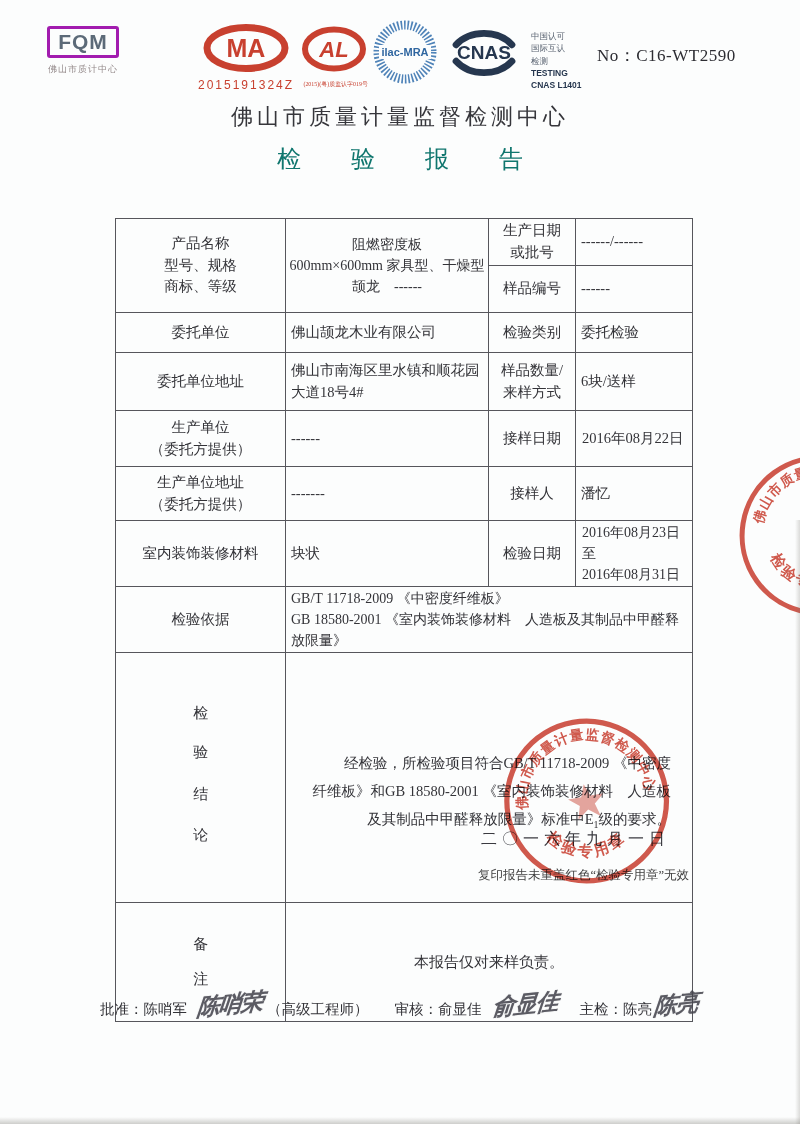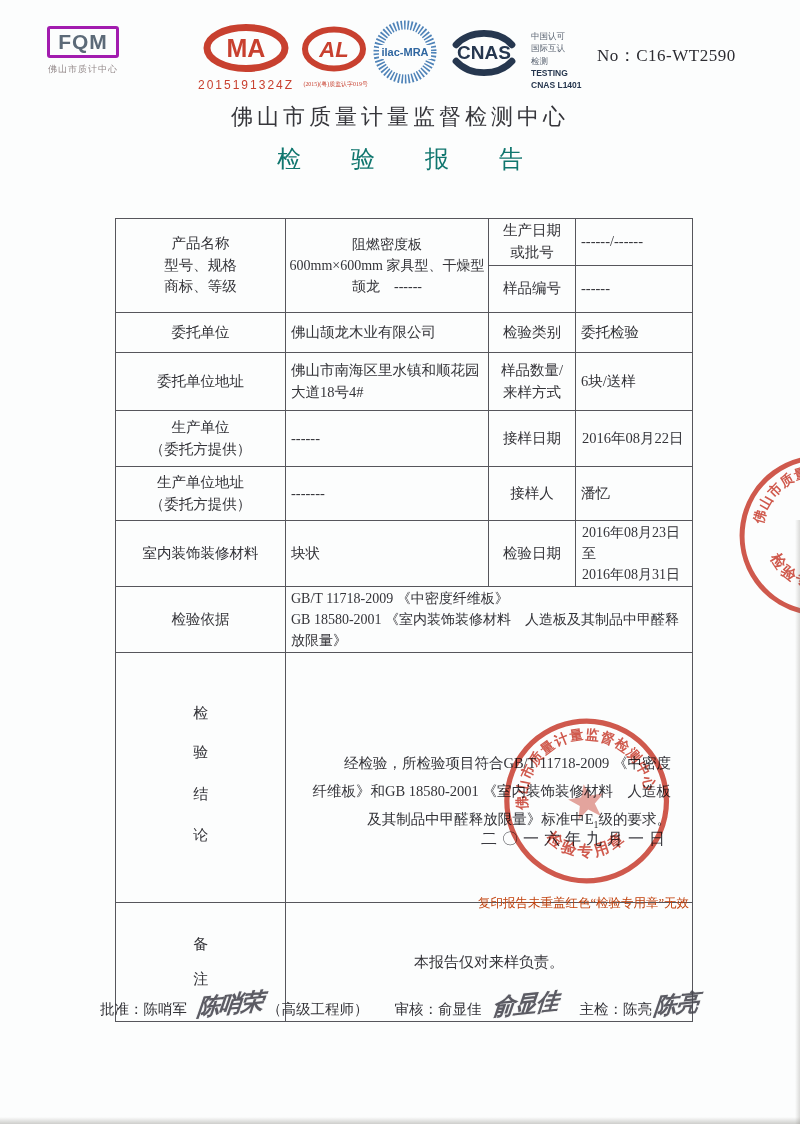--- a/index.html
+++ b/index.html
@@ -54,21 +54,21 @@
   td.vlab { text-align:center; vertical-align:middle; padding:0; }
   .vertical { display:inline-block; writing-mode:vertical-lr; text-orientation:upright;
     font-size:15px; letter-spacing:2.7em; }
   .vertical.short { letter-spacing:2.3em; }
 
   td.concl { position:relative; padding:0; vertical-align:top; }
   .concl-p { padding:28px 16px 0 12px; text-indent:2em; line-height:1.95;
     font-size:14.5px; text-align:right; }
   .concl-p sub { font-size:10px; }
   .concl-date { position:absolute; top:174px; right:22px; font-size:16px; letter-spacing:5px; color:#3a3a40; }
-  .concl-note { position:absolute; top:213px; right:3px; font-size:12.5px; color:#c2410c;margin-top:28px; }
+  .concl-note { position:absolute; top:213px; right:3px; font-size:12.5px; color:#404040; }
 
   .remark-val { text-align:center; padding-right:150px; font-size:15px; }
 
   
   .sign-row { position:absolute; left:100px; top:994px; width:676px;
     display:flex; align-items:center; font-size:14.5px; color:#333338; white-space:nowrap; }
   .sig { display:inline-block; font:italic bold 23px "Liberation Serif", serif;
     color:#45454e; transform:rotate(-6deg) skewX(-12deg); letter-spacing:-1px;
     position:relative; top:-5px; margin:0 4px; opacity:0.88;
     text-shadow:0 0 1px rgba(60,60,70,0.4); }

